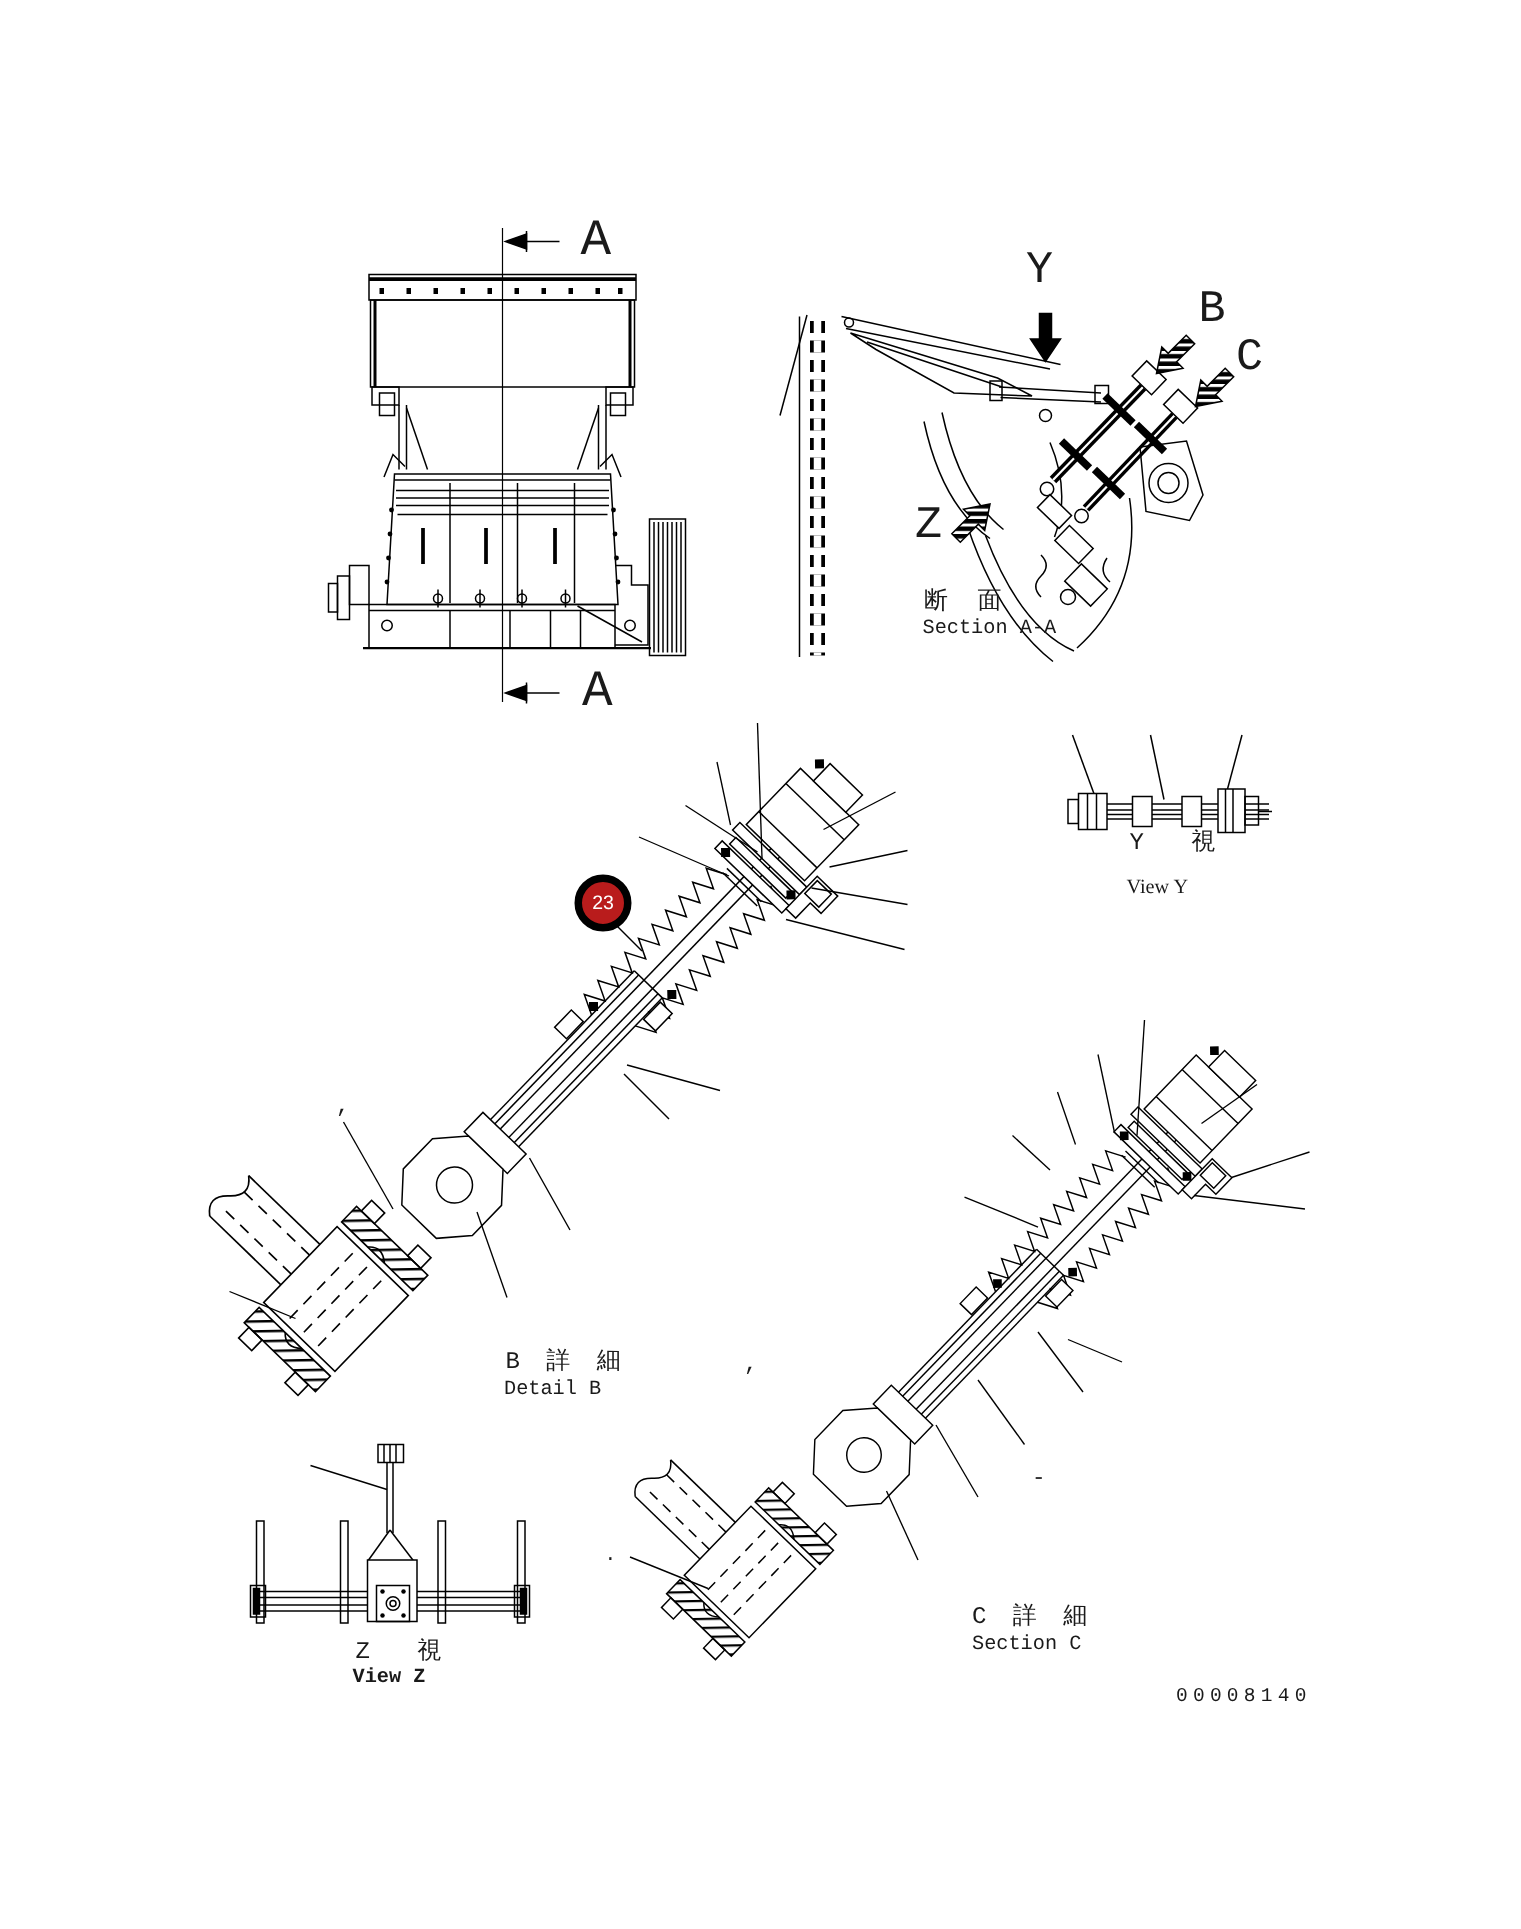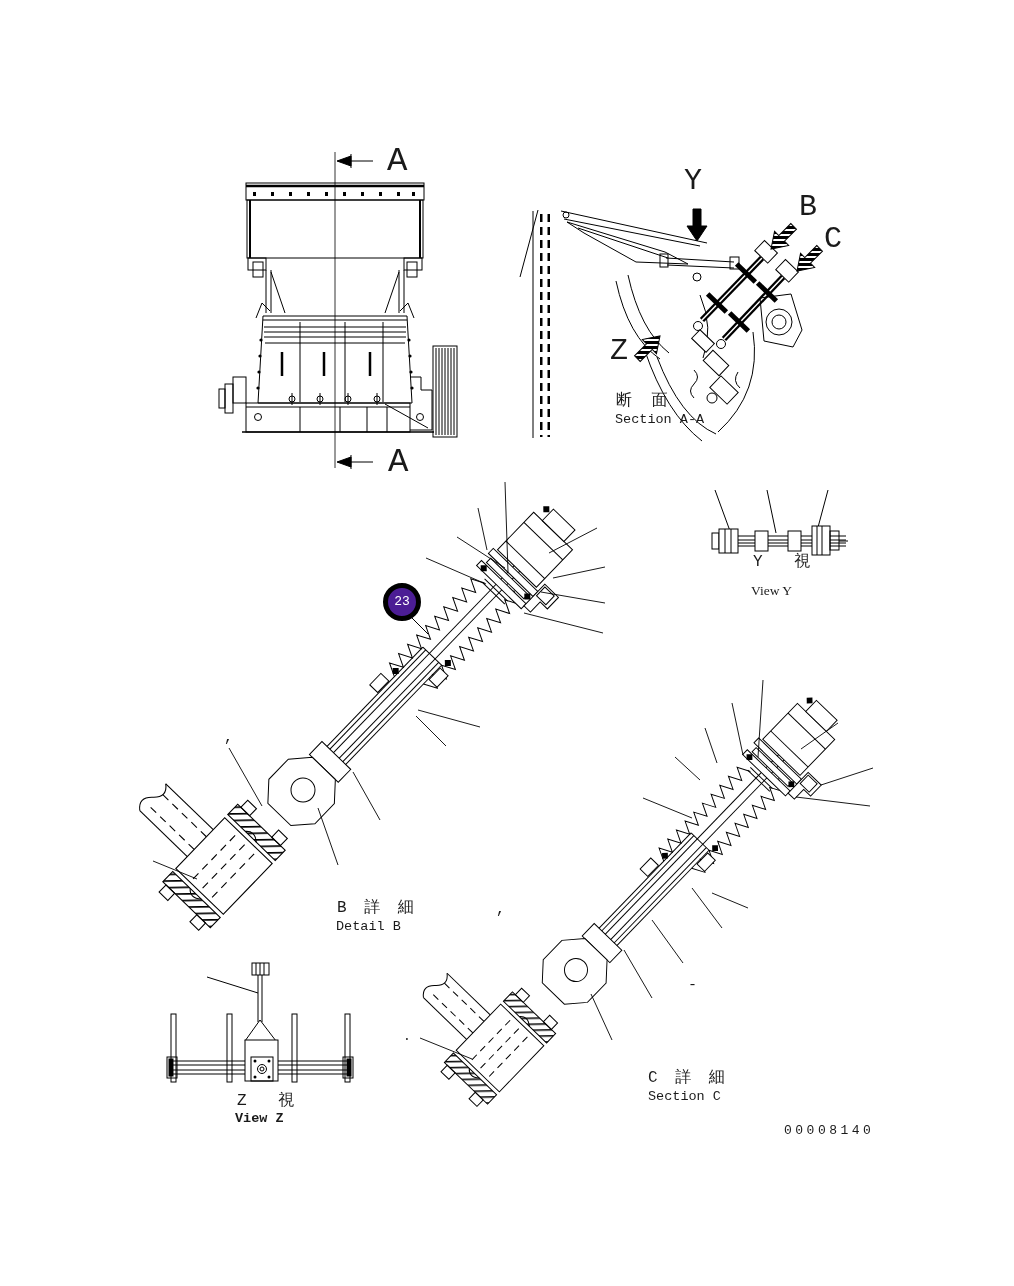--- a/index.html
+++ b/index.html
@@ -408,15 +408,15 @@
 <div class="lbl ja" id="vz-ja">Z 視</div>
 <div class="lbl en" id="vz-en">View Z</div>
 
 <div class="lbl" id="part-no">00008140</div>
 
 <div class="lbl mark" id="comma-left">,</div>
 <div class="lbl mark" id="comma-mid">,</div>
 <div class="lbl mark" id="dash-mark">-</div>
 <div class="lbl mark" id="dot-mark">.</div>
 
-<div class="balloon" style="background: #4c1d95; border-color: rgb(0, 0, 0); color: rgb(255, 255, 255); font-family: Liberation Mono, monospace;">
+<div class="balloon" style="background: #b91c1c; border-color: rgb(0, 0, 0); color: rgb(255, 255, 255);">
   <span>23</span>
 </div>
 
 </body></html>

